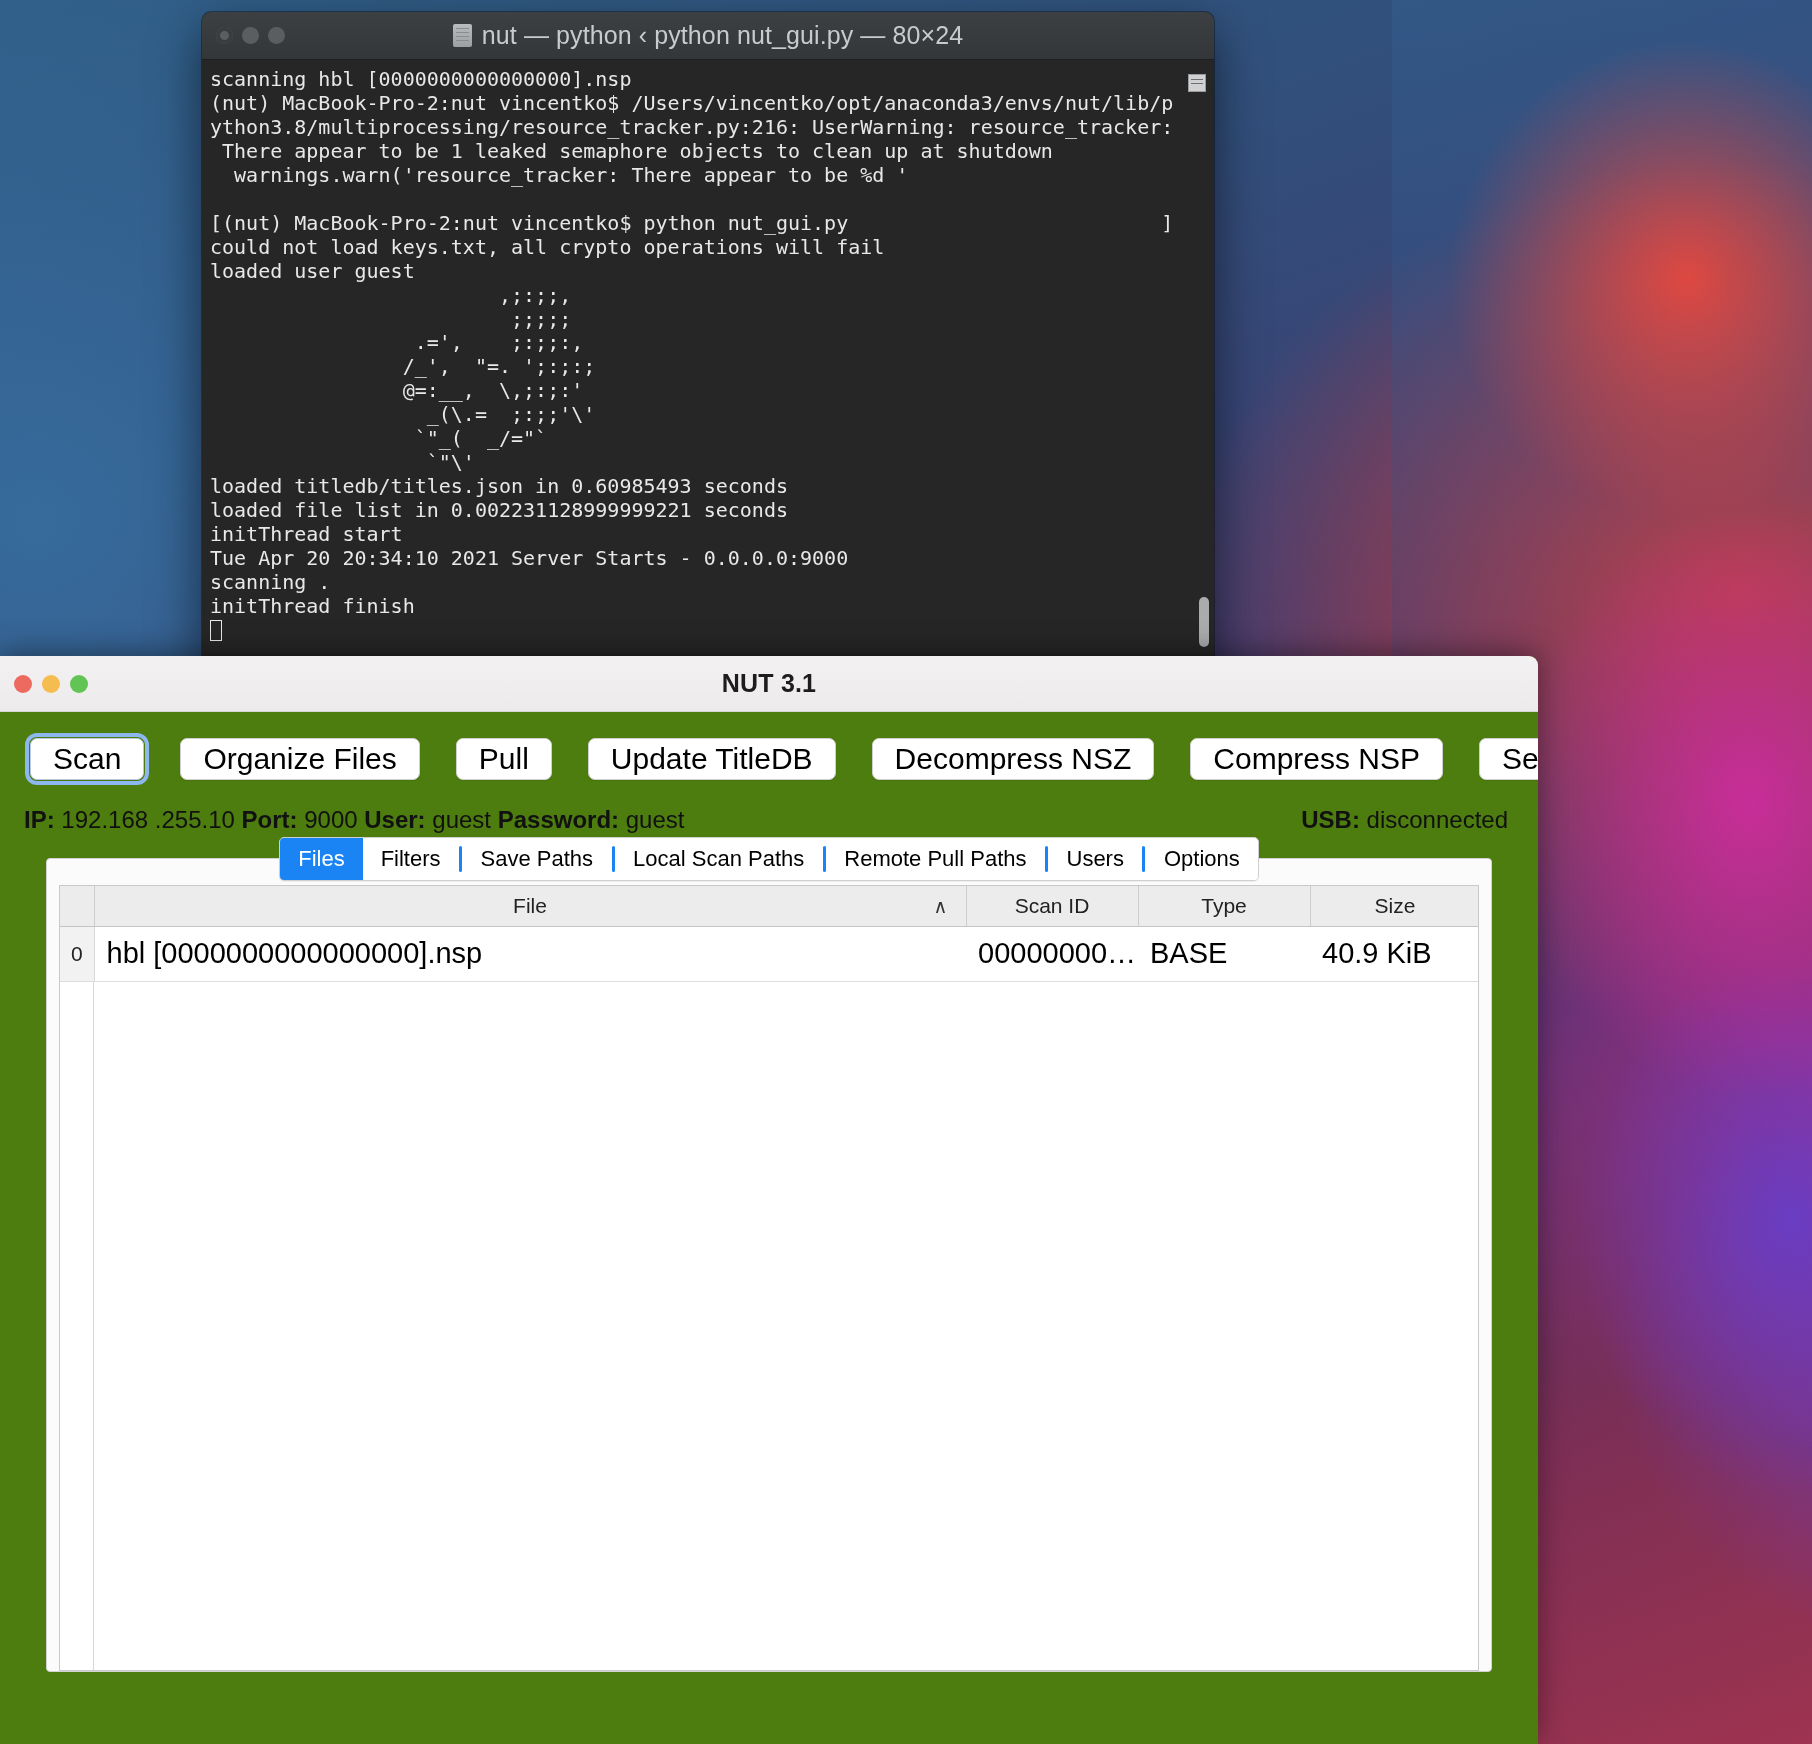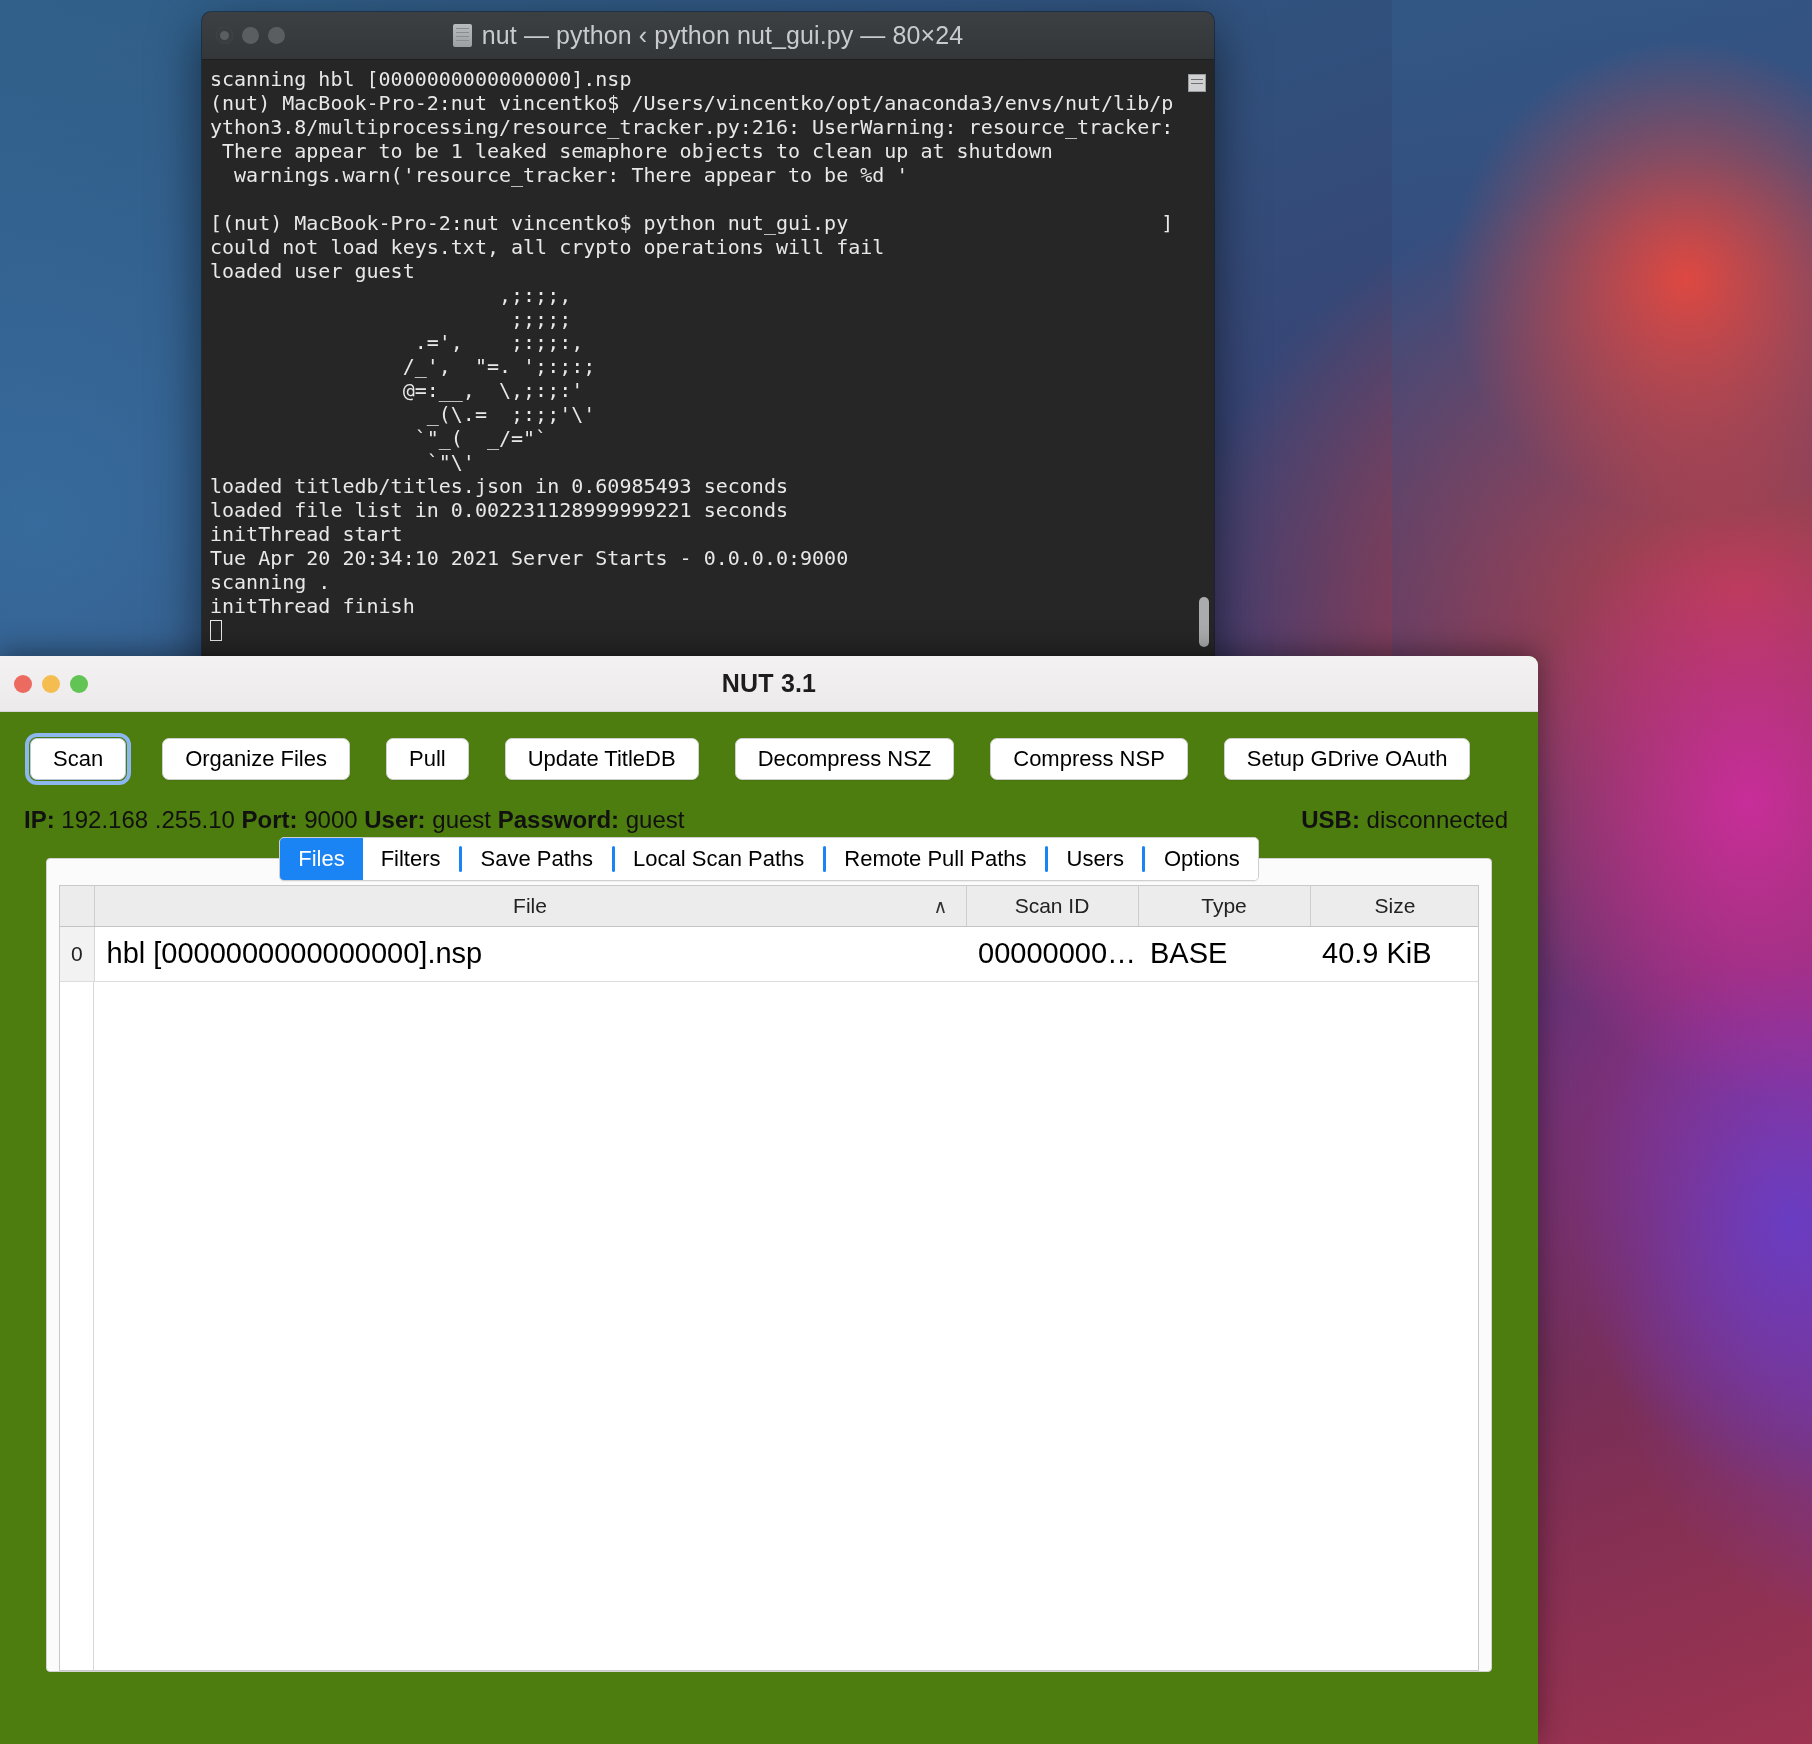--- a/index.html
+++ b/index.html
@@ -168,21 +168,21 @@
     display: flex;
     align-items: center;
     padding: 26px 22px 0 30px;
     gap: 0;
   }
   .tb-btn {
     background: #ffffff;
     border: 1px solid #cfcfcf;
     border-radius: 7px;
     height: 42px;
-    font-size: 22px;
+    font-size: 30px;
     color: #000;
     font-family: "Liberation Sans", sans-serif;
     padding: 0 22px;
     margin-right: 36px;
     box-shadow: 0 1px 1px rgba(0,0,0,0.06);
     white-space: nowrap;
     cursor: default;
   }
   .tb-btn.focused {
     outline: 4px solid #8db7ef;

